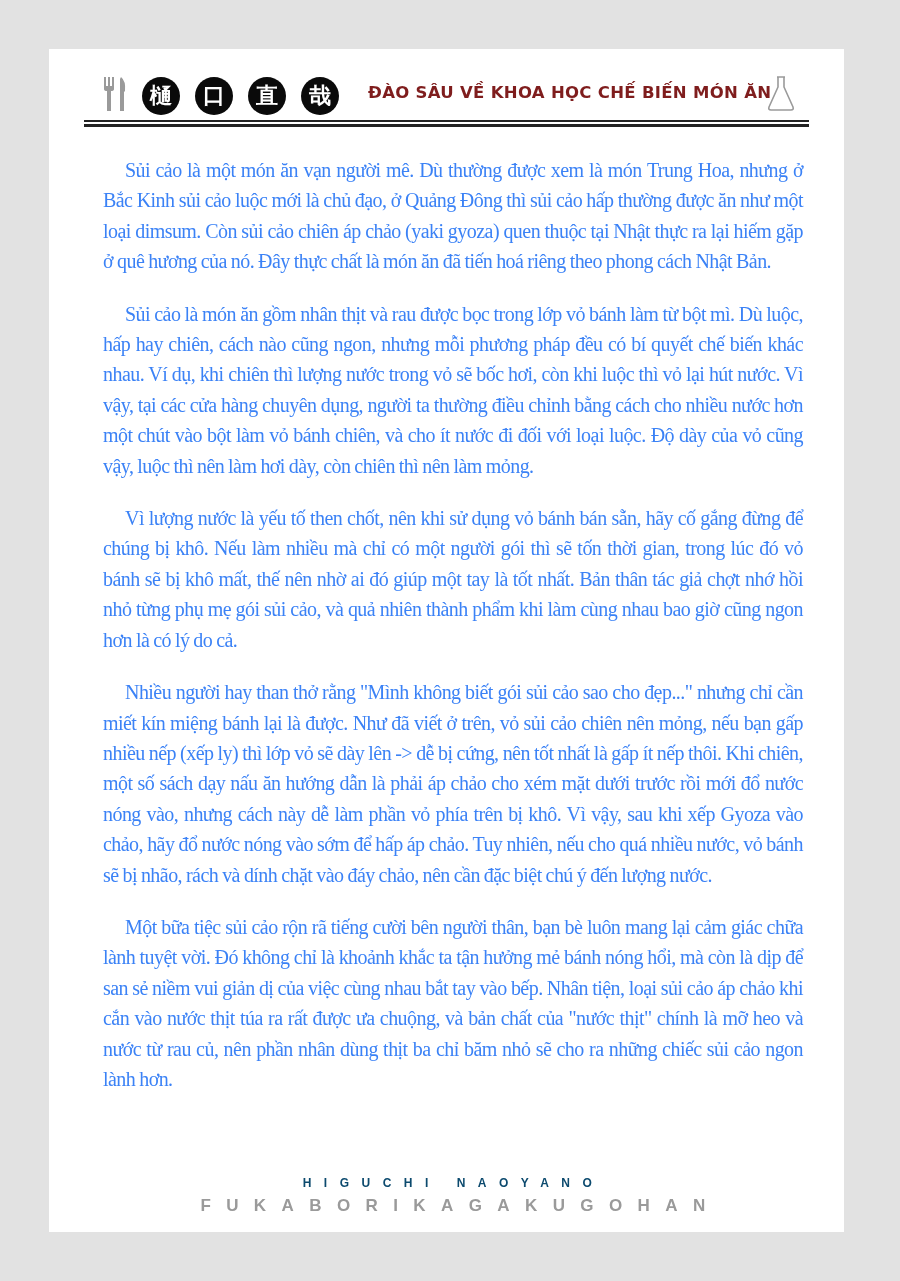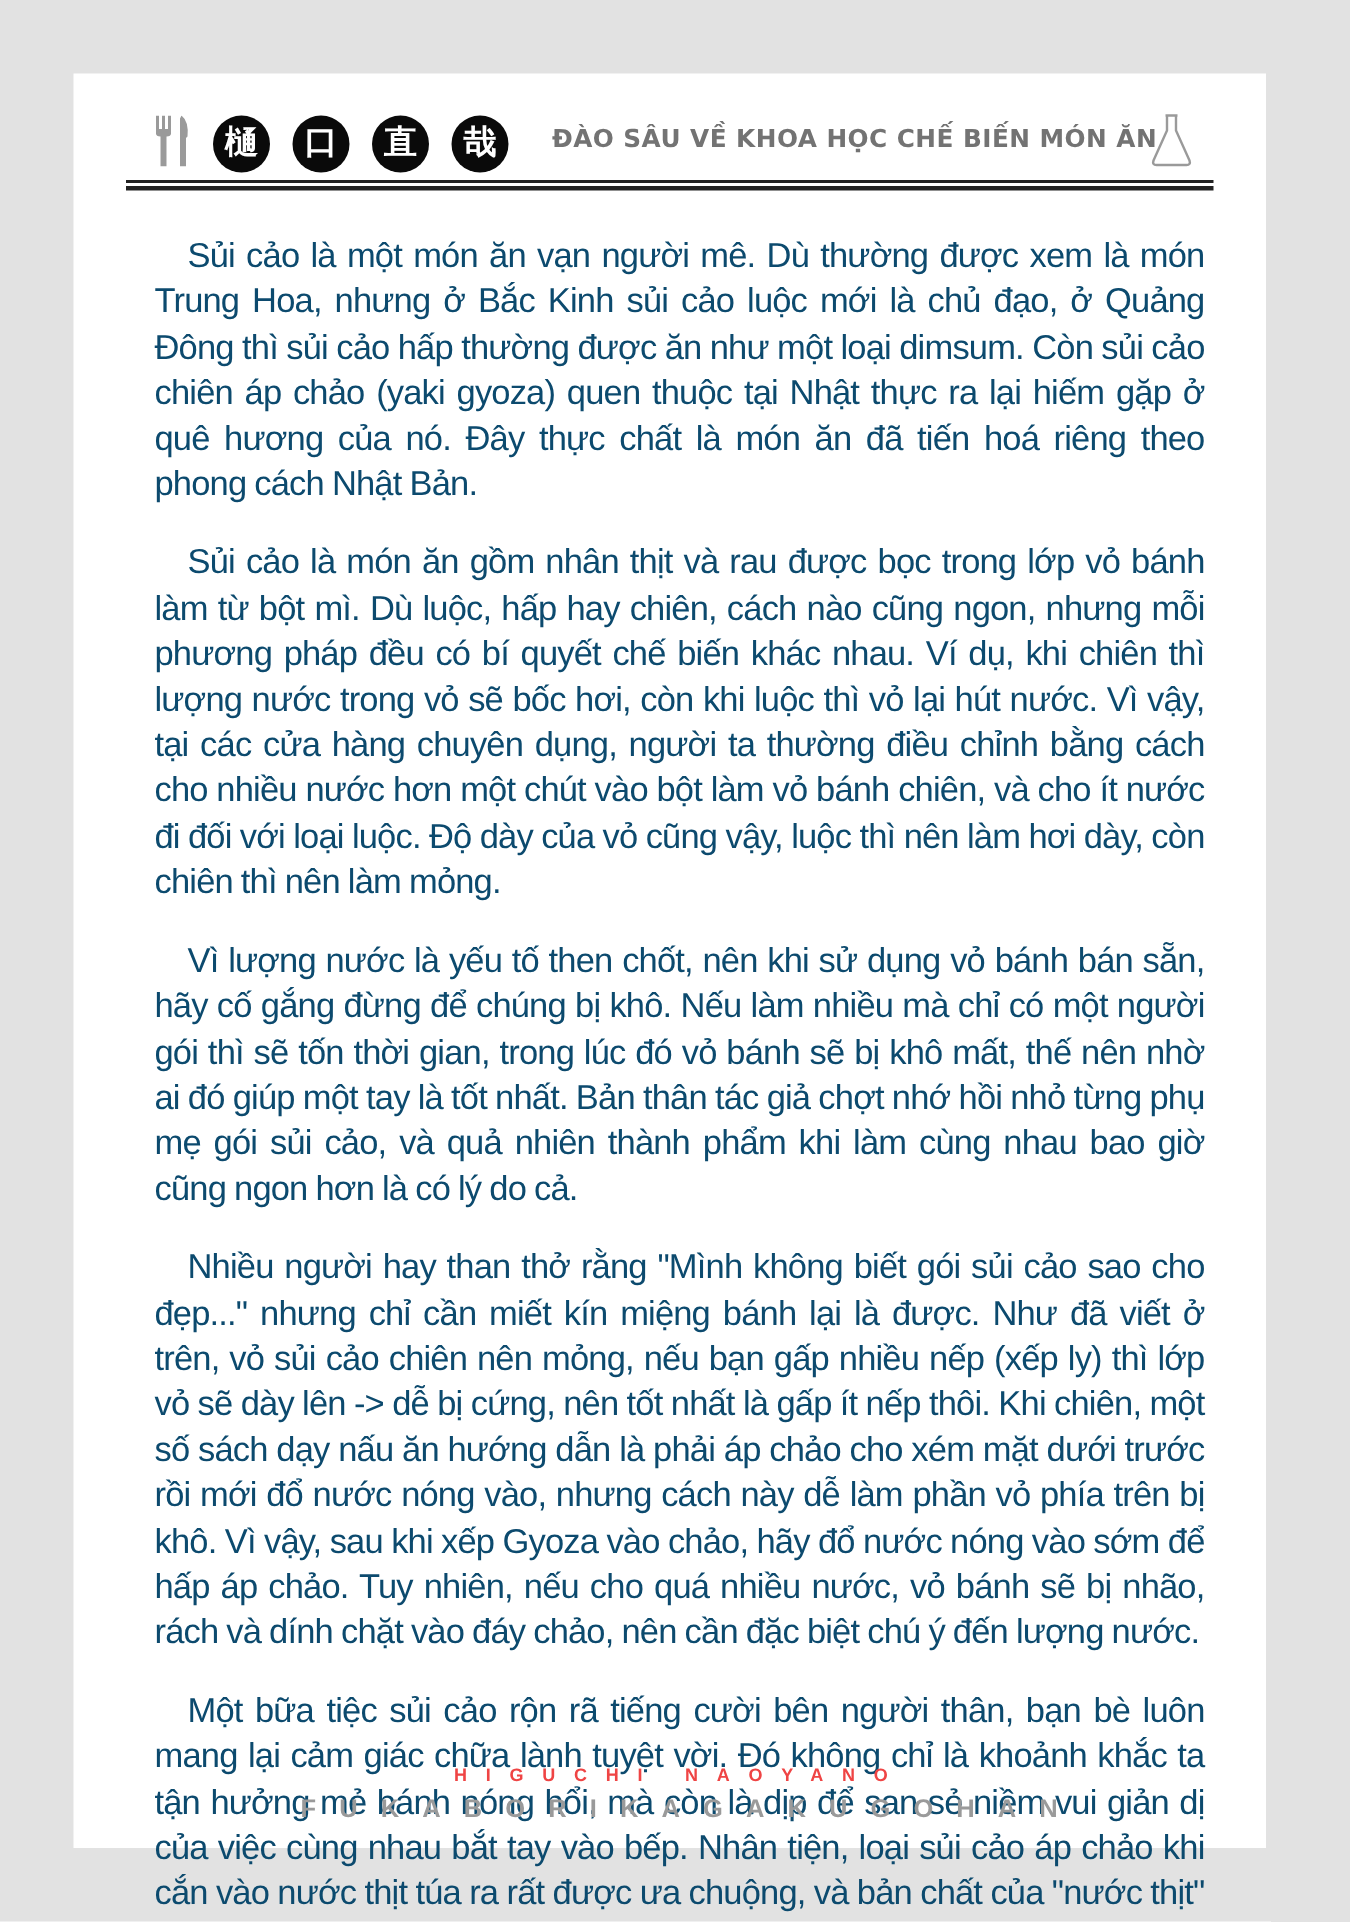--- a/index.html
+++ b/index.html
@@ -56,21 +56,21 @@
     text-align: center;
   }
   .header-title {
     position: absolute;
     left: 284px;
     top: 10px;
     font-family: "DejaVu Sans", sans-serif;
     font-weight: bold;
     font-size: 16.5px;
     letter-spacing: 0.3px;
-    color: #737373;
+    color: #7f1d1d;
     white-space: nowrap;
   }
   .flask {
     position: absolute;
     left: 682px;
     top: 1px;
     width: 30px;
     height: 38px;
   }
   .rule-thin {
@@ -90,42 +90,42 @@
     background: #222222;
   }
   .content {
     position: absolute;
     left: 54px;
     top: 106px;
     width: 700px;
   }
   .para {
     margin: 0 0 22px 0;
-    font-family: Liberation Sans, sans-serif;
-    font-size: 23px;
+    font-family: Liberation Serif, serif;
+    font-size: 20px;
     line-height: 30.4px;
-    color: #0c4a6e;
+    color: #3b82f6;
     text-indent: 22px;
     text-align: justify;
     letter-spacing: -0.55px;
     word-spacing: -0.5px;
   }
   .footer {
     position: absolute;
     left: 0;
     top: 1124px;
     width: 795px;
     text-align: center;
   }
   .footer-line1 {
     font-family: "Liberation Sans", sans-serif;
     font-weight: bold;
     font-size: 12px;
     letter-spacing: 12.5px;
-    color: #ef4444;
+    color: #0c4a6e;
     padding-left: 14px;
     line-height: 20px;
   }
   .footer-line2 {
     font-family: "Liberation Sans", sans-serif;
     font-weight: bold;
     font-size: 17px;
     letter-spacing: 15.4px;
     color: #9a9a9a;
     padding-left: 28px;

